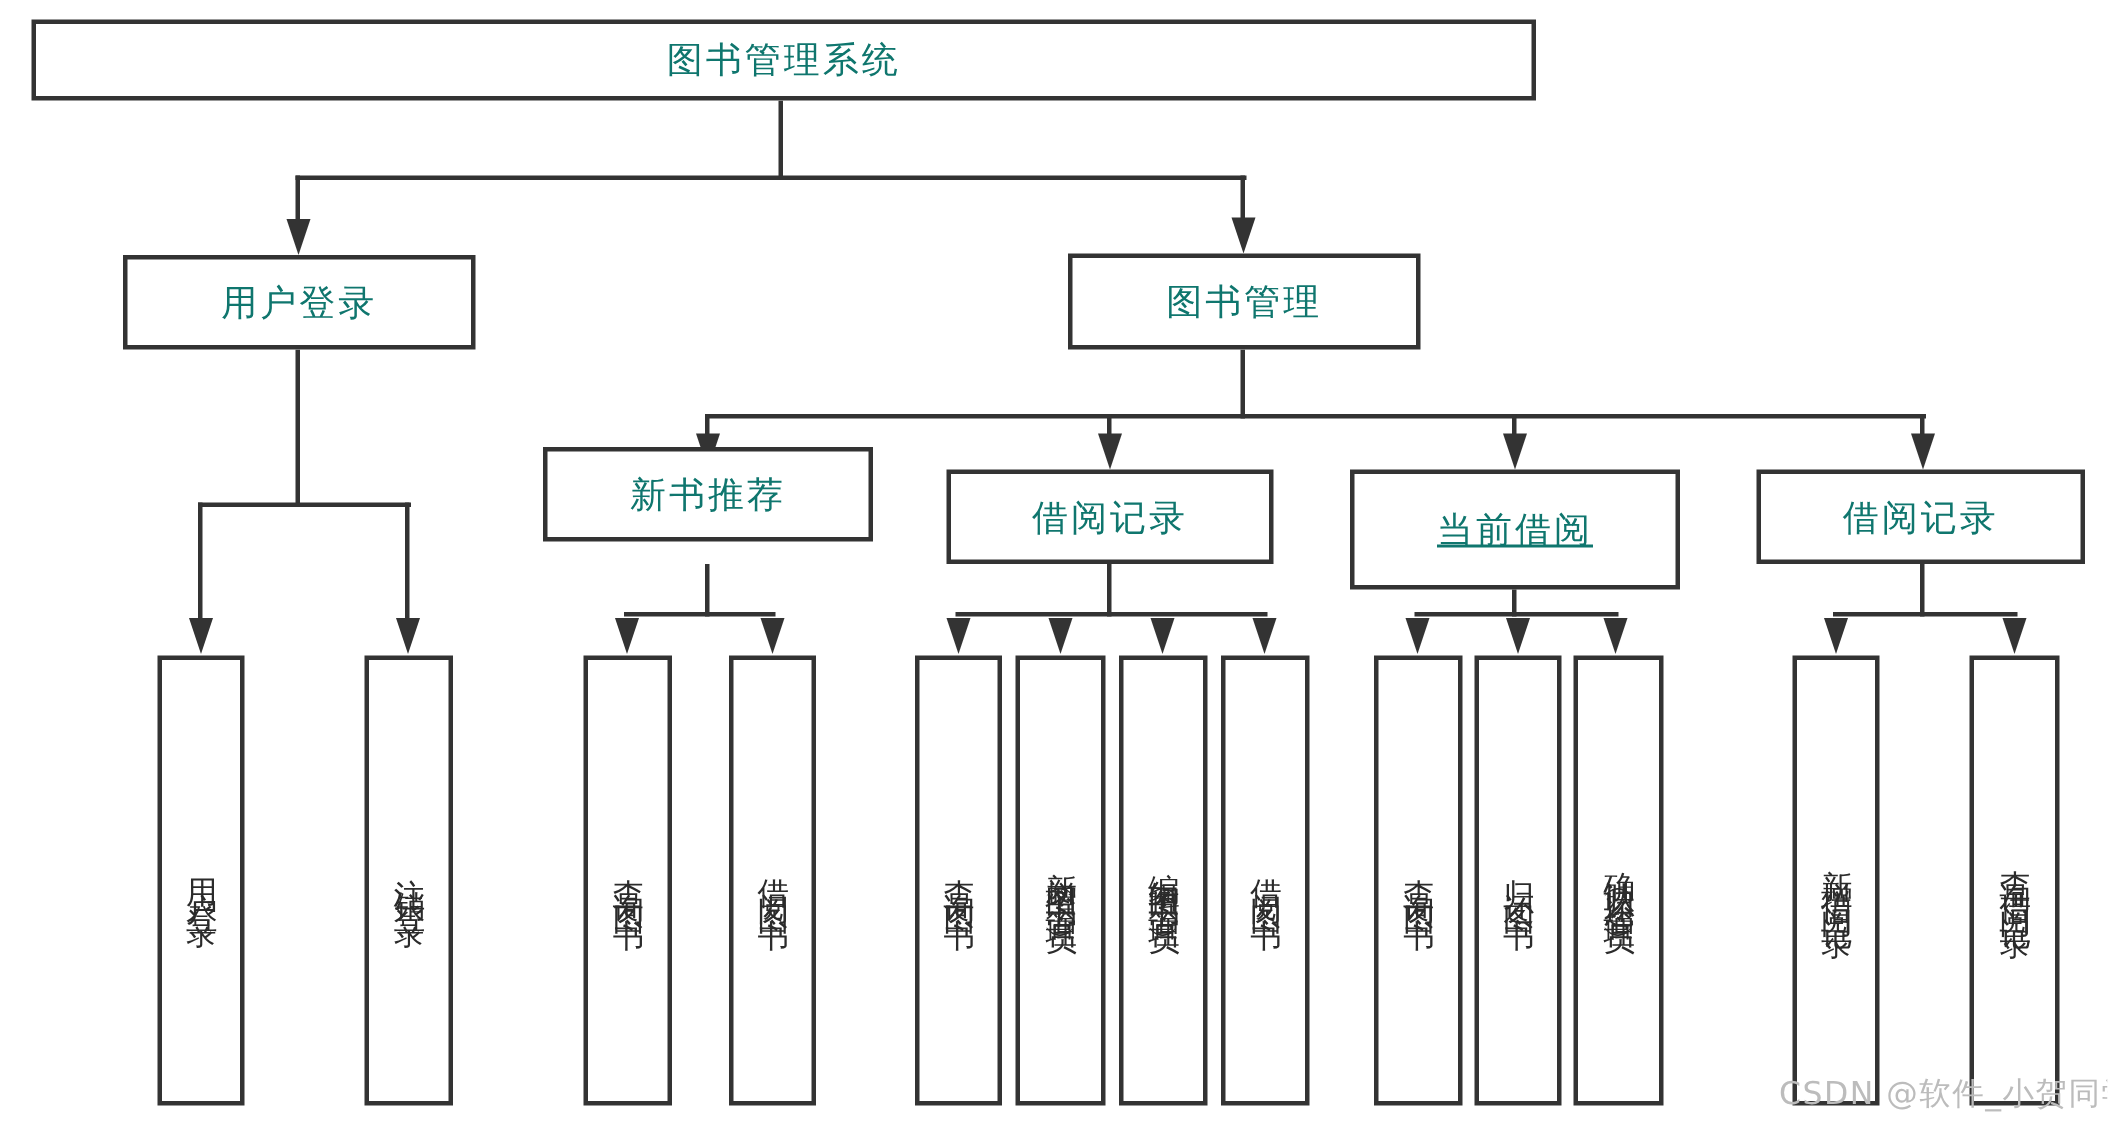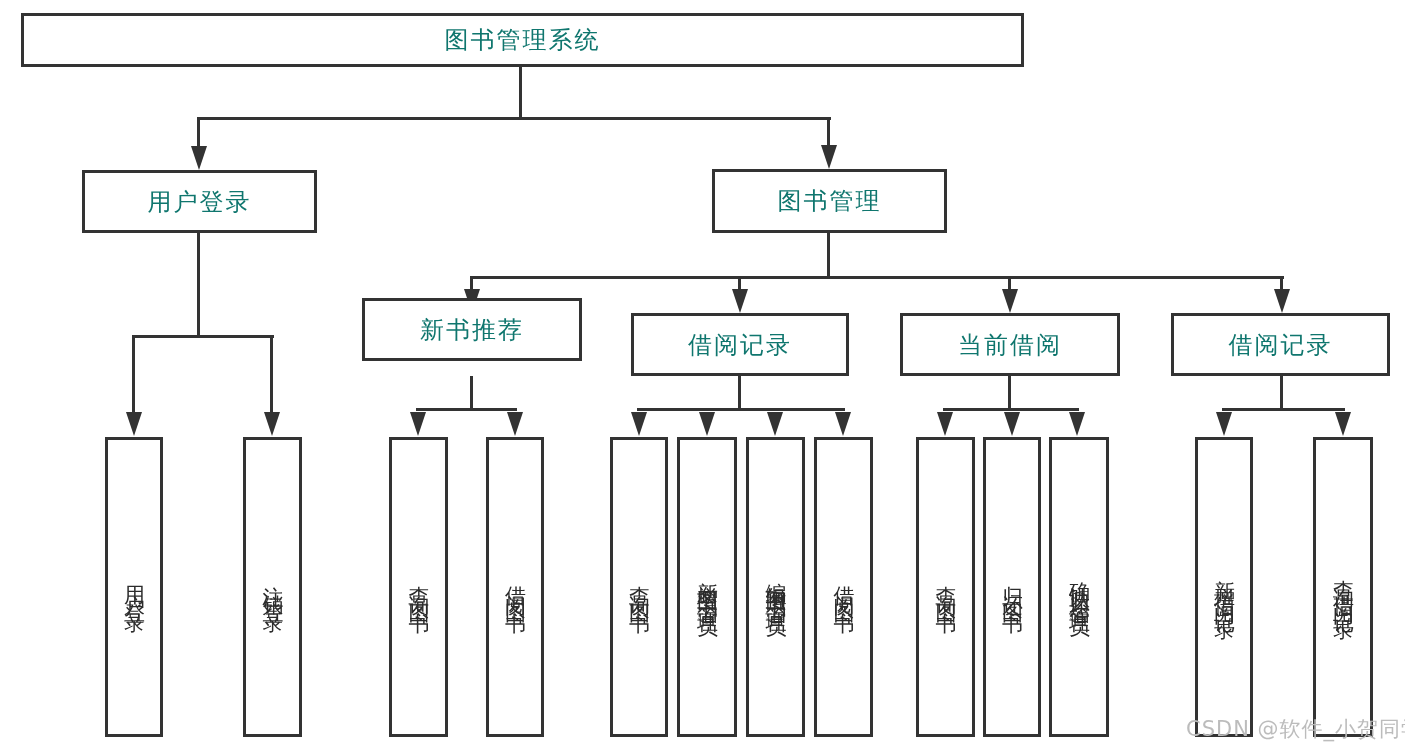--- a/index.html
+++ b/index.html
@@ -47,21 +47,21 @@
     z-index:1;
   }
   
   #n-root{left:21px;top:13px;width:1003px;height:54px;}
   
   #n-user-login{left:82px;top:170px;width:235px;height:63px;}
   #n-book-mgmt{left:712px;top:169px;width:235px;height:64px;}
   
   #n-new-book-rec{left:362px;top:298px;width:220px;height:63px;}
   #n-book-borrow{left:631px;top:313px;width:218px;height:63px;}
-  #n-current-borrow{left:900px;top:313px;width:220px;height:63px;}
+  #n-current-borrow{left:900px;top:313px;width:220px;height:80px;text-decoration:underline;}
   #n-borrow-records{left:1171px;top:313px;width:219px;height:63px;}
   
   #n-leaf-user-login{left:105px;top:437px;width:58px;height:300px;}
   #n-leaf-logout{left:243px;top:437px;width:59px;height:300px;}
   #n-rec-query-book{left:389px;top:437px;width:59px;height:300px;}
   #n-rec-borrow-book{left:486px;top:437px;width:58px;height:300px;}
   #n-bor-query-book{left:610px;top:437px;width:58px;height:300px;}
   #n-bor-add-book{left:677px;top:437px;width:60px;height:300px;}
   #n-bor-edit-book{left:746px;top:437px;width:59px;height:300px;}
   #n-bor-borrow-book{left:814px;top:437px;width:59px;height:300px;}

